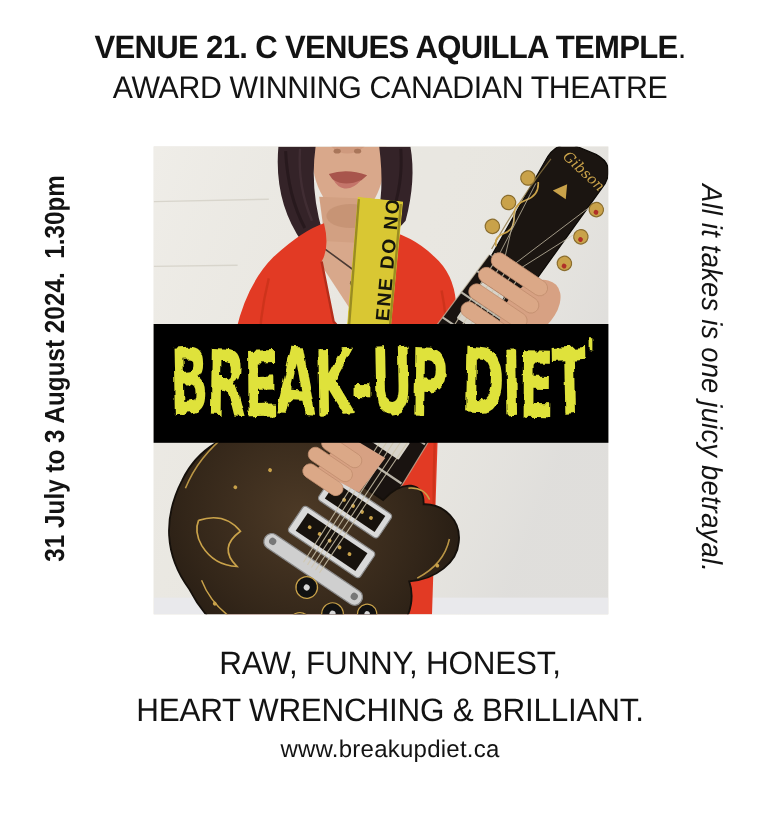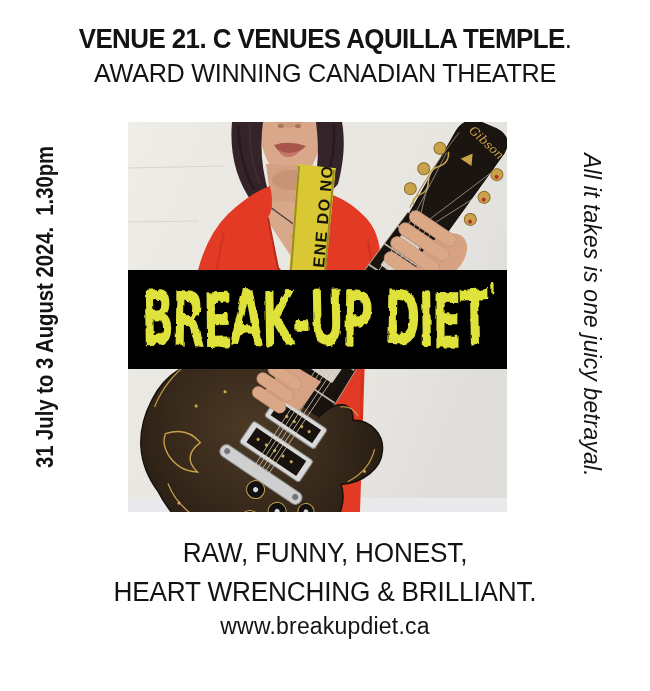--- a/index.html
+++ b/index.html
@@ -30,21 +30,21 @@
   .banner-title{font-family:"DejaVu Sans", sans-serif;font-weight:bold;font-size:76px;
                 line-height:1;color:#dfe23b;letter-spacing:-3px;white-space:pre;}
   .banner-title .bl{display:inline-block;}
   .banner-tick{font-family:"DejaVu Sans", sans-serif;font-weight:bold;font-size:34px;
                color:#dfe23b;position:relative;top:-24px;margin-left:4px;}
   
   .tag1{top:540px;left:0;width:650px;text-align:center;font-size:27px;line-height:1;
         letter-spacing:-0.2px;transform:scaleX(.97);}
   .tag2{top:579px;left:0;width:650px;text-align:center;font-size:27px;line-height:1;
         letter-spacing:-0.2px;transform:scaleX(.97);}
-  .url{top:615px;left:0;width:650px;text-align:center;font-size:23px;line-height:1;
+  .url{top:615px;left:0;width:650px;text-align:center;font-size:20px;line-height:1;
        letter-spacing:.2px;}
 </style>
 </head>
 <body>
 
 <svg width="0" height="0" style="position:absolute" aria-hidden="true">
   <defs>
     <filter id="grunge" x="-10%" y="-10%" width="120%" height="120%">
       <feTurbulence type="fractalNoise" baseFrequency="0.085" numOctaves="2" result="n"></feTurbulence>
       <feDisplacementMap in="SourceGraphic" in2="n" scale="7"></feDisplacementMap>

